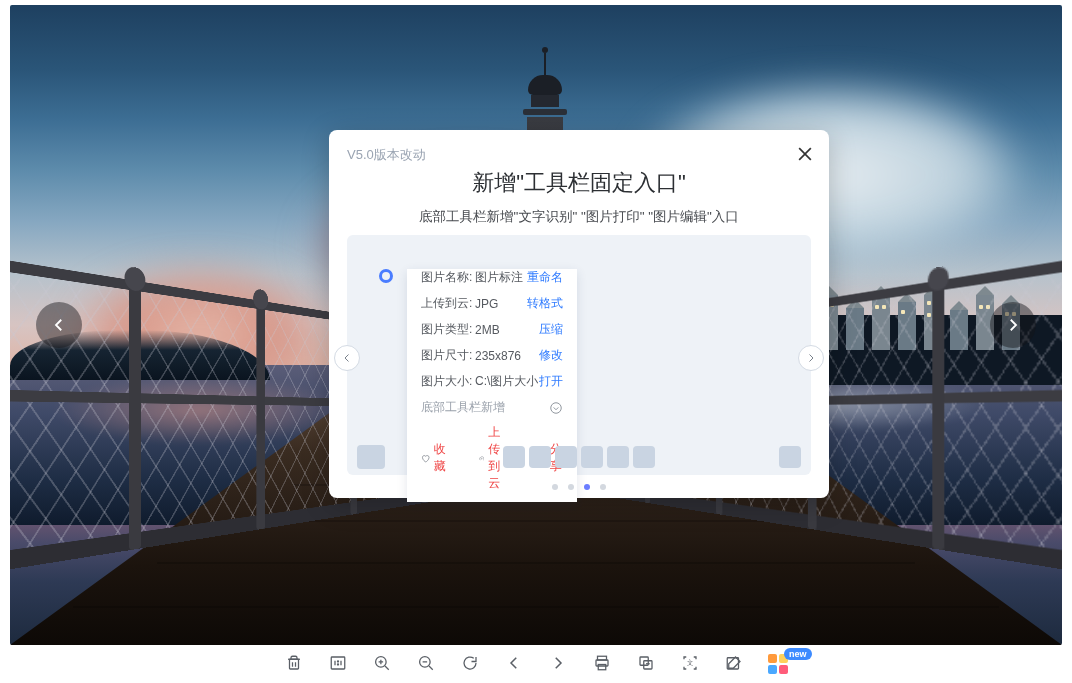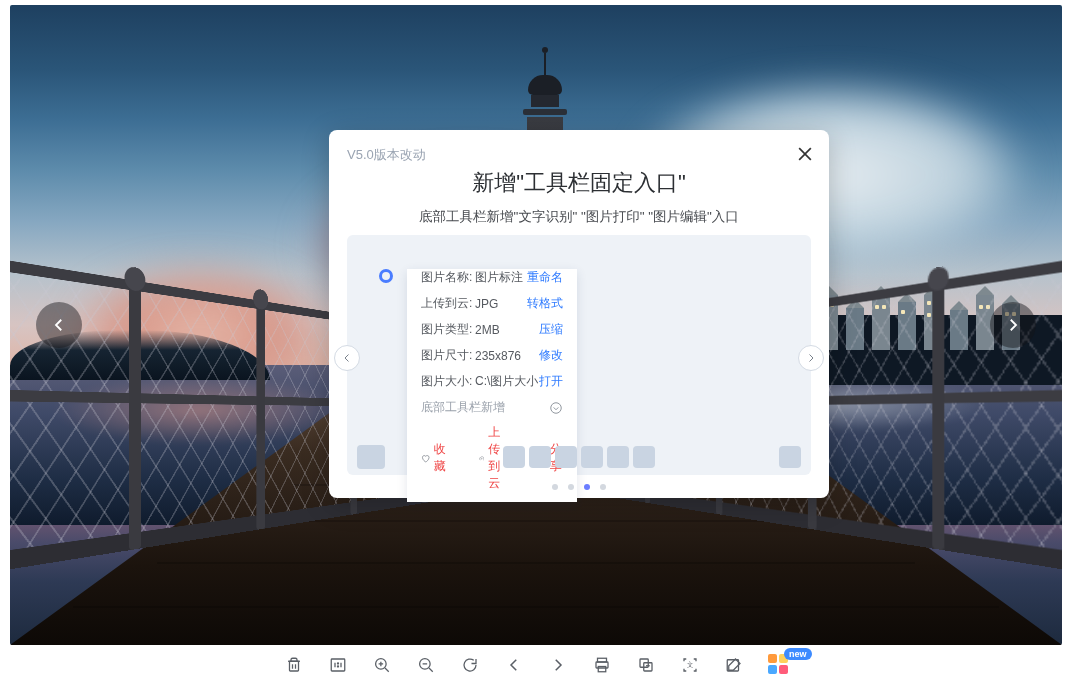--- a/index.html
+++ b/index.html
@@ -81,21 +81,21 @@
   .pv-nav.l{left:-13px}.pv-nav.r{right:-13px}
   .thumbs{position:absolute;bottom:6px;left:0;right:0;height:24px;display:flex;justify-content:center;gap:4px;align-items:center;padding:0 10px;}
   .thumbs .tb{width:22px;height:22px;background:#c9d4e2;border-radius:4px;}
   .thumbs .tb.main{width:28px;height:24px;position:absolute;left:10px;}
   .thumbs .tb.last{position:absolute;right:10px;}
   .pager{position:absolute;bottom:8px;left:0;right:0;display:flex;justify-content:center;gap:10px;}
   .pager i{width:6px;height:6px;border-radius:50%;background:#d3d8df;display:block;}
   .pager i.on{background:#6a7dff;}
 
   .toolbar{position:absolute;left:0;right:0;bottom:0;height:38px;display:flex;align-items:center;justify-content:center;gap:24px;}
-  .tool{width:20px;height:20px;display:flex;align-items:flex-end;justify-content:center;cursor:pointer;color:#5a5f66;position:relative;}
+  .tool{width:20px;height:20px;display:flex;align-items:flex-start;justify-content:center;cursor:pointer;color:#5a5f66;position:relative;}
   .tool svg{stroke:#5a5f66;}
   .badge-new{position:absolute;top:-6px;left:16px;font-size:9px;background:#3d8bff;color:#fff;padding:1px 5px;border-radius:7px;font-weight:bold;}
   .grid-icon{display:grid;grid-template-columns:9px 9px;grid-template-rows:9px 9px;gap:2px;}
   .grid-icon span{border-radius:2px;}
 </style>
 </head>
 <body>
 
 <div class="viewer">
   <div class="sky"></div>

